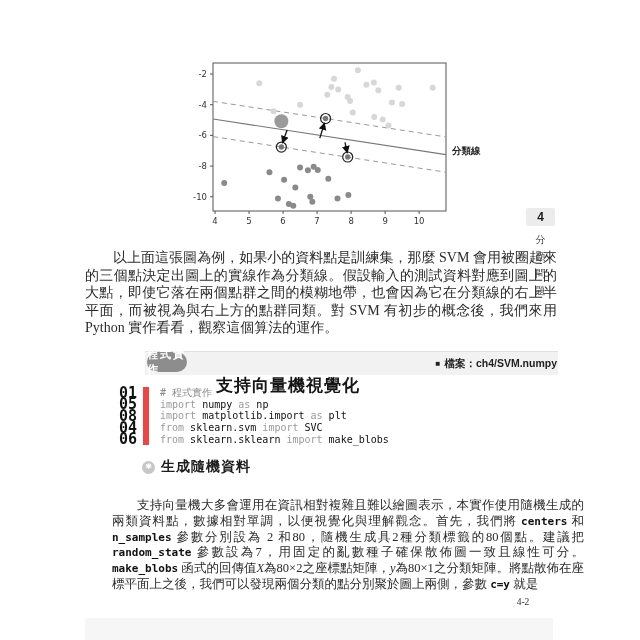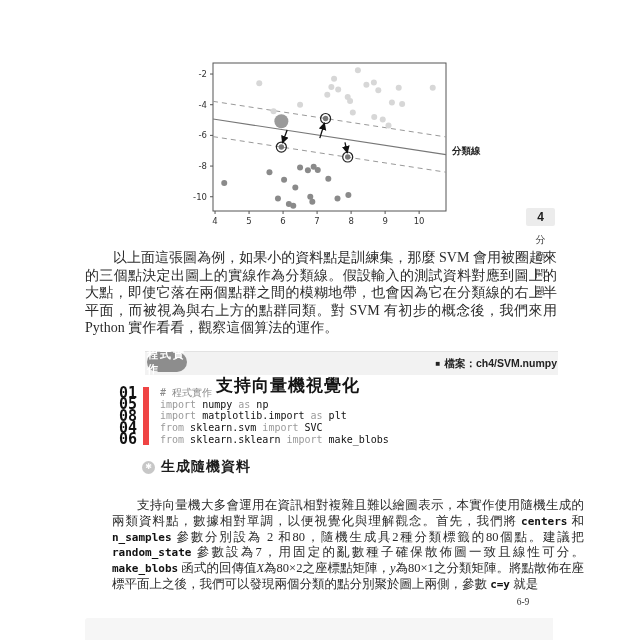--- a/index.html
+++ b/index.html
@@ -197,15 +197,15 @@
       </div>
     </div>
 
   <div class="subsection">
     <span class="subsection-icon">✱</span>
     <span class="subsection-title">生成隨機資料</span>
   </div>
 
   <p class="para" id="para2"><span>支持向量機大多會運用在資訊相對複雜且難以繪圖表示，本實作使用隨機生成的兩類資料點，數據相對單調，以便視覺化與理解觀念。首先，我們將 </span><span class="inline-code">centers</span><span> 和 </span><span class="inline-code">n_samples</span><span> 參數分別設為 2 和80，隨機生成具2種分類標籤的80個點。建議把 </span><span class="inline-code">random_state</span><span> 參數設為7，用固定的亂數種子確保散佈圖一致且線性可分。</span><span class="inline-code">make_blobs</span><span> 函式的回傳值</span><span class="inline-var">X</span><span>為80×2之座標點矩陣，</span><span class="inline-var">y</span><span>為80×1之分類矩陣。將點散佈在座標平面上之後，我們可以發現兩個分類的點分別聚於圖上兩側，參數 </span><span class="inline-code">c=y</span><span> 就是</span></p>
 
-  <div class="page-number">6-9</div>
+  <div class="page-number">4-2</div>
   <div class="next-page-edge"></div>
 </div>
 
 </body></html>

